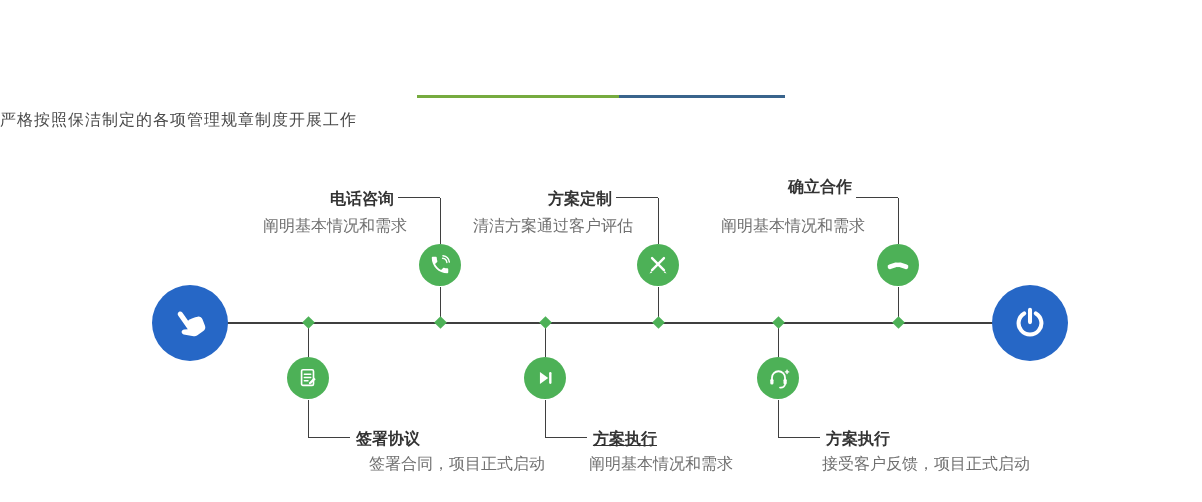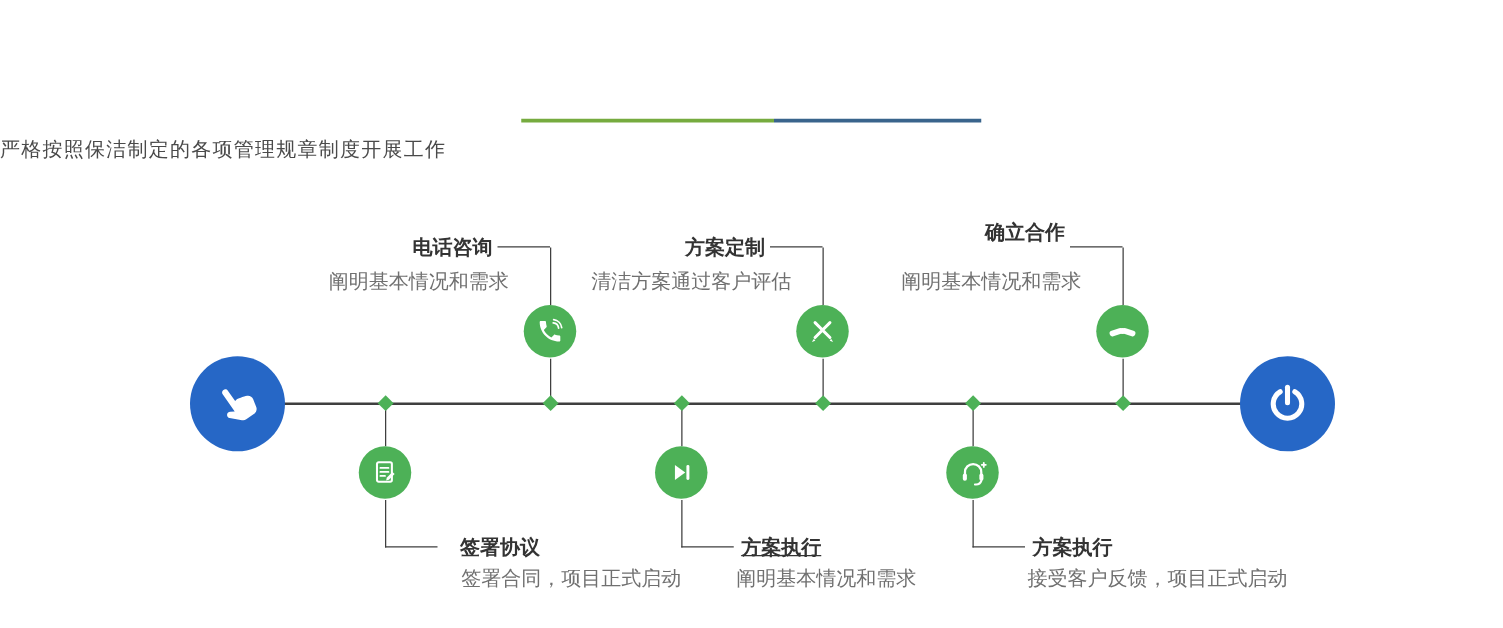--- a/index.html
+++ b/index.html
@@ -138,21 +138,21 @@
       <span class="icon">
         <svg viewBox="0 0 24 24" width="22" height="22">
           <rect x="5" y="3" width="13" height="17" rx="1.5" fill="none" stroke="#fff" stroke-width="1.8"></rect>
           <path d="M8 8h7M8 11.5h7M8 15h4" stroke="#fff" stroke-width="1.6" stroke-linecap="round"></path>
           <path d="M13.5 16.5l5-5 1.9 1.9-5 5-2.4.5z" fill="#fff"></path>
         </svg>
       </span>
     </div>
     <div class="vline" style="left:308px;top:400px;height:38px;"></div>
     <div class="hline" style="left:308px;top:437px;width:42px;"></div>
-    <div class="step-title" style="left:356px;top:428px;margin-left:12px;">签署协议</div>
+    <div class="step-title" style="left:356px;top:428px;">签署协议</div>
     <div class="step-desc" style="left:352px;top:454px;margin-left:17px;">签署合同，项目正式启动</div>
   </div>
 
   <div>
     <div class="vline" style="left:545px;top:326px;height:31px;"></div>
     <div class="step-circle" style="left:524px;top:357px;">
       <span class="icon">
         <svg viewBox="0 0 24 24" width="22" height="22" fill="#fff">
           <path d="M6.5 5.5L15.5 12 6.5 18.5z"></path>
           <rect x="16.5" y="5.5" width="2.6" height="13" rx="1.2"></rect>

